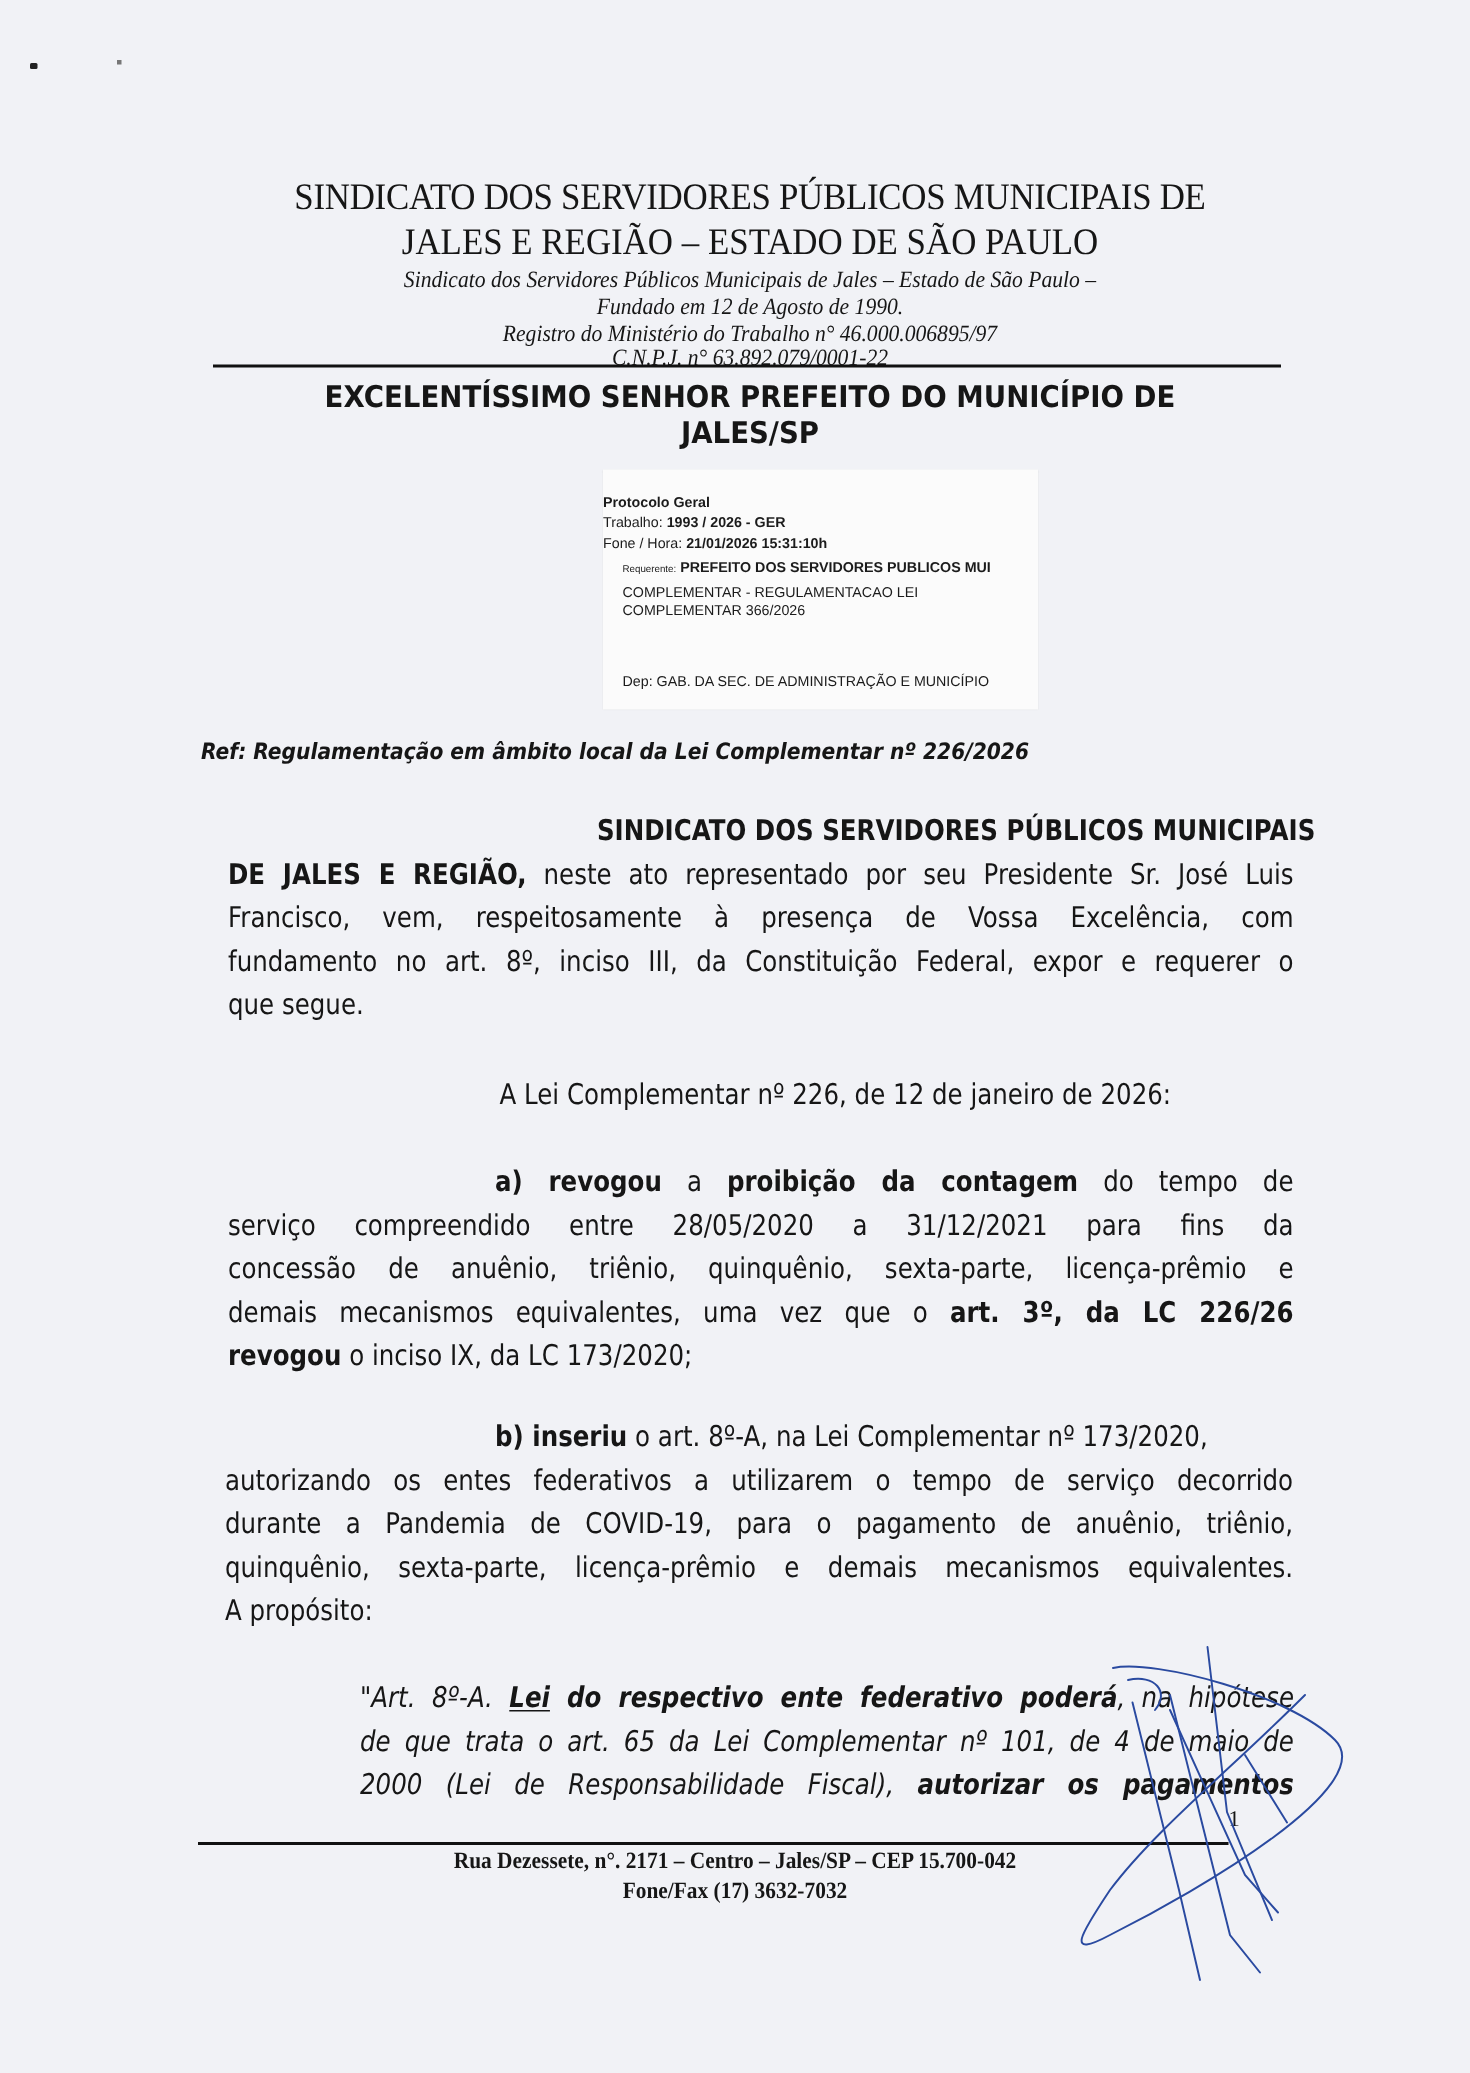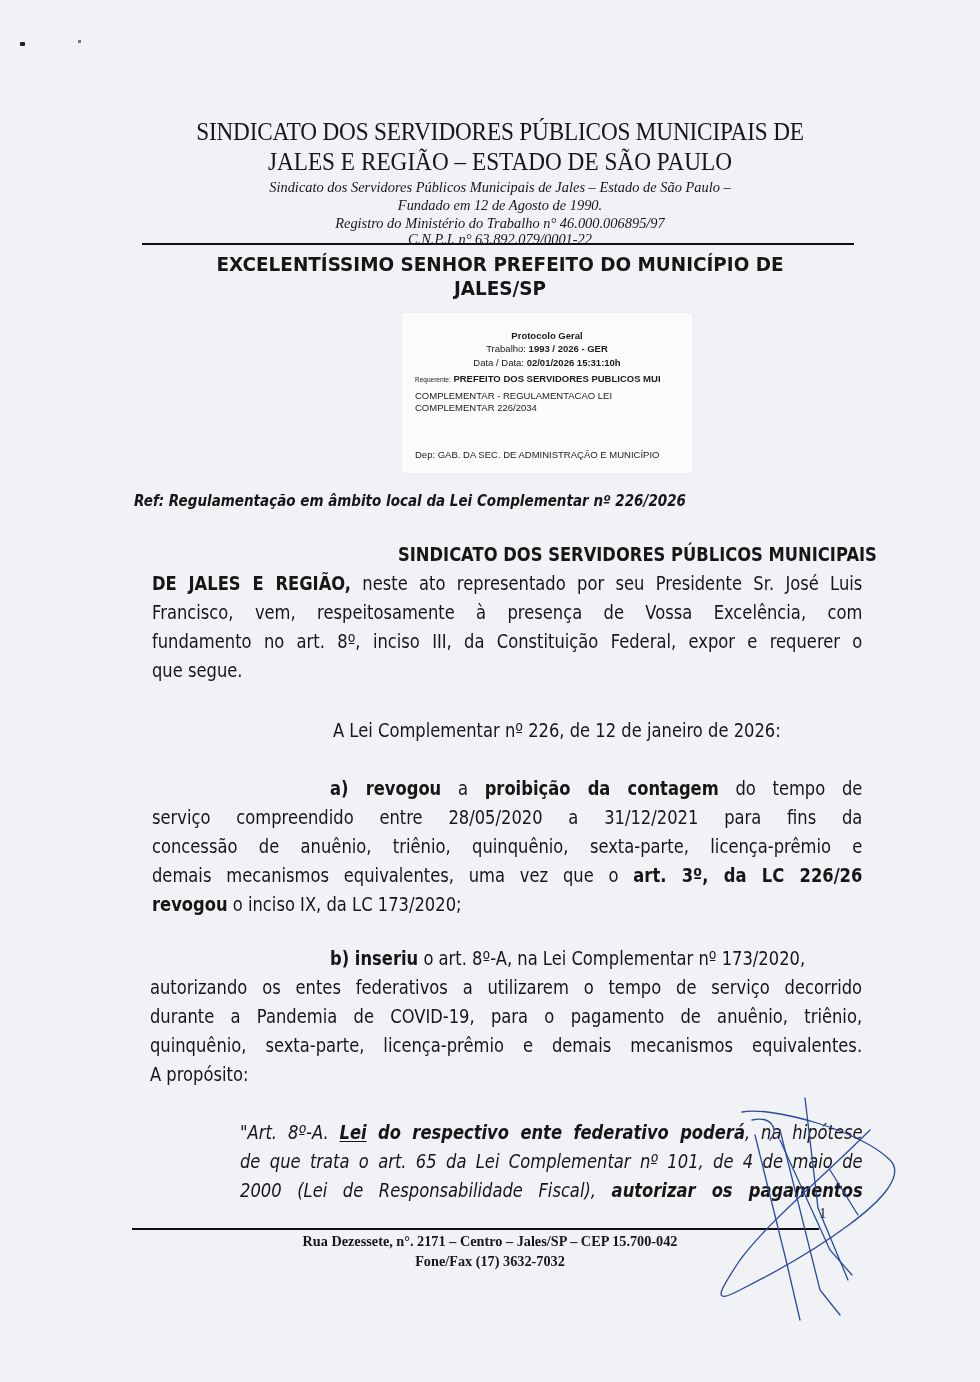--- a/index.html
+++ b/index.html
@@ -21,21 +21,21 @@
   
   .hdr-l1 { left: 140px; width: 720px; top: 117px; text-align: center; font-size: 25px; letter-spacing: -0.2px; line-height: 30px; transform: scaleX(0.93); transform-origin: center; }
   .hdr-l2 { left: 140px; width: 720px; top: 147px; text-align: center; font-size: 25px; line-height: 30px; transform: scaleX(0.93); transform-origin: center; }
   .hdr-it { left: 140px; width: 720px; text-align: center; font-style: italic; font-size: 15.5px; line-height: 20px; transform: scaleX(0.93); transform-origin: center; }
   .rule-top { left: 142px; top: 243px; width: 712px; height: 2px; background: #111; }
   .title { left: 140px; width: 720px; top: 252px; text-align: center; font-size: 20px; font-weight: bold; letter-spacing: 0px; transform: scaleX(0.92); transform-origin: center; }
 
   
   .stamp { left: 402px; top: 313px; width: 290px; height: 160px; background: #fbfbfb; box-shadow: 0 0 1px #d8d8d8; }
   .stamp .ln { position: absolute; font-size: 9.5px; white-space: nowrap; color: #1b1b1b; }
-  .stamp .c { left: 0; width: 290px; text-align: center; }
+  .stamp .c { left: 0; width: 290px; }
   .stamp b { font-weight: bold; margin-top: 32px; }
   .stamp .tiny { font-size: 6.5px; }
 
   
   .ref { left: 134px; top: 492px; font-size: 15px; font-weight: bold; font-style: italic; transform: scaleX(0.9); transform-origin: left; white-space: nowrap; }
   .line { position: absolute; white-space: nowrap; font-size: 19px; }
   .j { text-align: justify; text-align-last: justify; display: block; }
   b { font-weight: bold; }
   .it { font-style: italic; }
   u { text-decoration: underline; text-underline-offset: 2px; }
@@ -65,29 +65,29 @@
 
   <div class="abs sans title">EXCELENTÍSSIMO SENHOR PREFEITO DO MUNICÍPIO DE JALES/SP</div>
 
   <div class="abs stamp sansl">
     <div class="ln c" style="top:17px;font-weight:bold">Protocolo Geral</div>
     <div class="ln c" style="top:30px">
       <span>Trabalho:</span>
       <b>1993 / 2026 - GER</b>
     </div>
     <div class="ln c" style="top:44px">
-      <span>Data / Data:</span>
-      <b>02/01/2026 15:31:10h</b>
+      <span>Fone / Hora:</span>
+      <b>21/01/2026 15:31:10h</b>
     </div>
     <div class="ln" style="left:13px;top:60px">
       <span class="tiny">Requerente:</span>
       <b>PREFEITO DOS SERVIDORES PUBLICOS MUI</b>
     </div>
     <div class="ln" style="left:13px;top:77px">COMPLEMENTAR - REGULAMENTACAO LEI</div>
-    <div class="ln" style="left:13px;top:89px">COMPLEMENTAR 226/2034</div>
+    <div class="ln" style="left:13px;top:89px">COMPLEMENTAR 366/2026</div>
     <div class="ln" style="left:13px;top:136px">Dep: GAB. DA SEC. DE ADMINISTRAÇÃO E MUNICÍPIO</div>
   </div>
 
   <div class="abs sans ref">Ref: Regulamentação em âmbito local da Lei Complementar nº 226/2026</div>
 
   <div class="abs sans" style="left:134px;top:543px;width:712px">
     <div class="line" style="left:186px;top:0;width:526px;text-align:left">
       <b style="display:inline-block;transform:scaleX(0.86);transform-origin:right">SINDICATO DOS SERVIDORES PÚBLICOS MUNICIPAIS</b>
     </div>
   </div>

